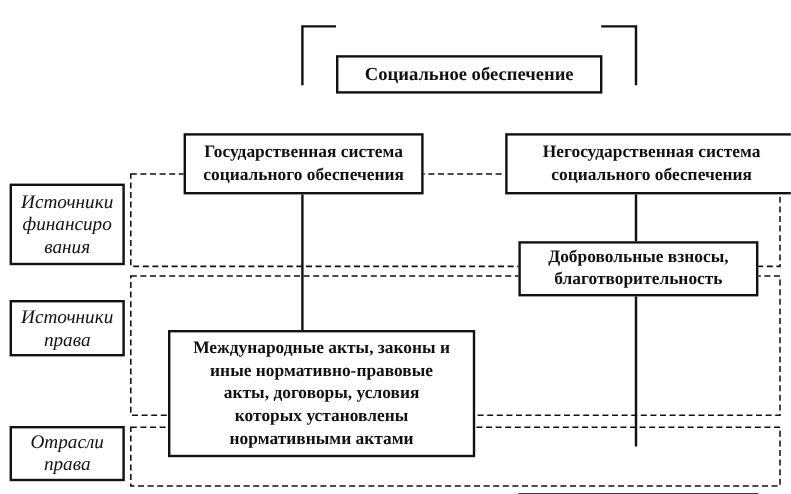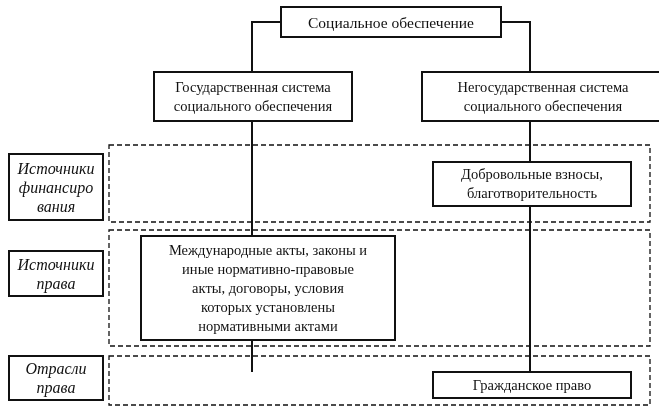--- a/index.html
+++ b/index.html
@@ -5,21 +5,21 @@
   html, body { margin: 0; padding: 0; background: #ffffff; }
   body { width: 659px; height: 412px; position: relative; overflow: hidden; }
   .canvas { position: absolute; left: 0; top: 0; width: 659px; height: 412px; }
   svg.lines { position: absolute; left: 0; top: 0; width: 659px; height: 412px; }
   .box {
     position: absolute; box-sizing: border-box;
     border: 2px solid #111111; background: #ffffff;
     display: flex; align-items: center; justify-content: center; text-align: center;
     font-family: "Liberation Serif", "DejaVu Serif", serif; color: #111111;
   }
-  .bold { font-weight: normal; font-size: 14.5px; line-height: 19px; }
+  .bold { font-weight: bold; font-size: 14.5px; line-height: 19px; margin-top: 40px; }
   .label { font-weight: normal; font-size: 16px; line-height: 19px; font-style: italic; }
   .txt { white-space: pre-line; }
 </style>
 </head>
 <body>
 
 <div class="canvas">
 
   <svg class="lines" viewBox="0 0 659 412">
 

